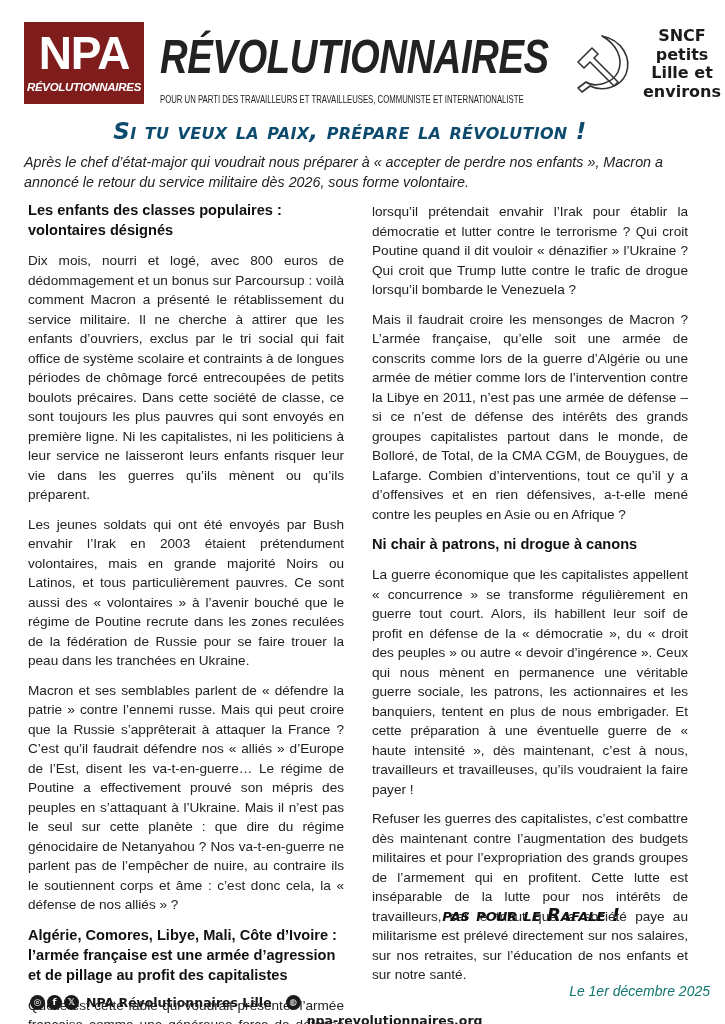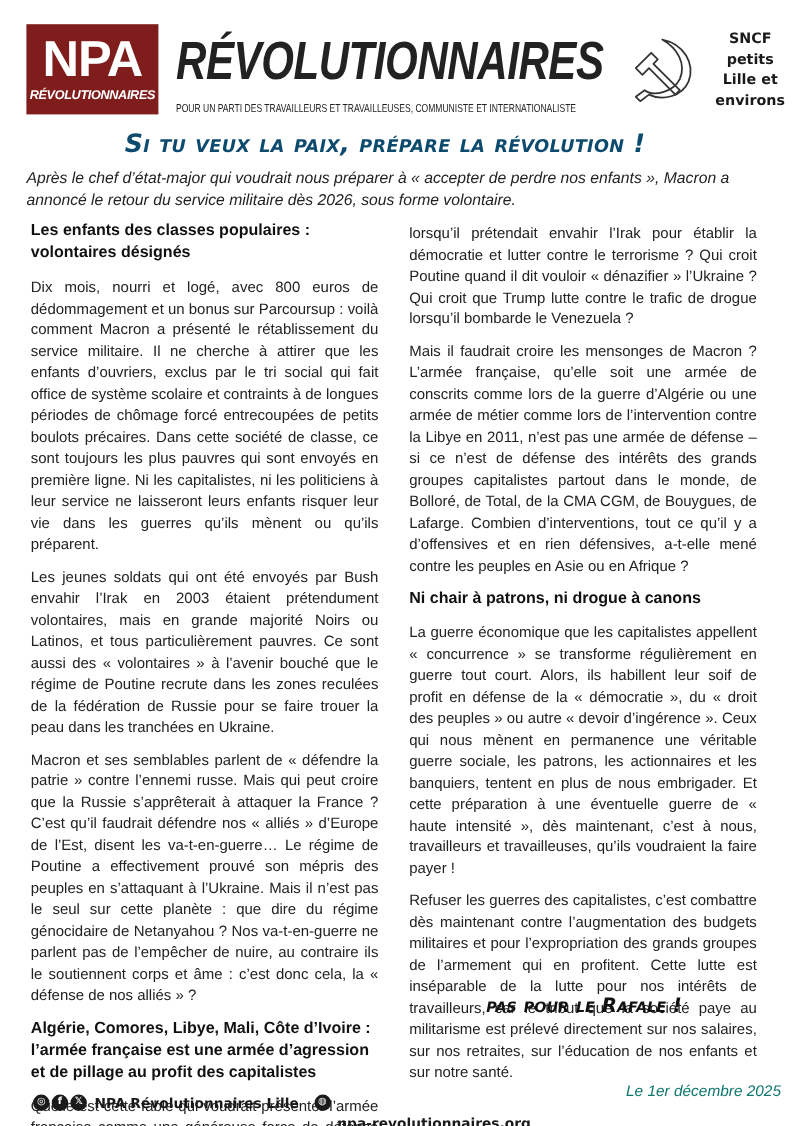--- a/index.html
+++ b/index.html
@@ -8,21 +8,21 @@
   .header { position: absolute; left: 0; top: 0; width: 725px; height: 112px; }
   .npa-logo { position: absolute; left: 24px; top: 22px; width: 120px; height: 82px; background: #7f1d1d; color: #fff; text-align: center; }
   .npa-logo .big { display: block; font-family: "Liberation Sans", sans-serif; font-weight: 700; font-size: 46px; line-height: 46px; margin-top: 8px; letter-spacing: -1px; }
   .npa-logo .small { display: block; font-family: "Liberation Sans", sans-serif; font-weight: 700; font-style: italic; font-size: 11.5px; line-height: 14px; margin-top: 4px; letter-spacing: -0.3px; }
 
   .masthead { position: absolute; left: 160px; top: 30px; width: 392px; }
   .masthead .title { display: block; font-family: "Liberation Sans", sans-serif; font-weight: 700; font-style: italic; font-size: 49px; line-height: 52px; letter-spacing: -0.5px; transform: scaleX(0.78); transform-origin: left top; white-space: nowrap; color: #222; }
   .masthead .subtitle { display: block; position: absolute; top: 63px; left: 0; font-family: "Liberation Sans", sans-serif; font-size: 10.5px; line-height: 12px; white-space: nowrap; transform: scaleX(0.74); transform-origin: left top; color: #222; }
 
   .hammer { position: absolute; left: 572px; top: 32px; width: 68px; height: 64px; }
-  .sector { position: absolute; left: 640px; top: 27px; width: 84px; text-align: center; font-family: "DejaVu Sans", sans-serif; font-weight: 700; font-size: 13px; line-height: 18.5px; color: #1a1a1a; }
+  .sector { position: absolute; left: 640px; top: 27px; width: 84px; text-align: center; font-family: "DejaVu Sans", sans-serif; font-weight: 700; font-size: 16px; line-height: 18.5px; color: #1a1a1a; }
   .sector span { display: block; }
 
   .headline { position: absolute; left: 0; top: 116px; width: 700px; text-align: center; font-family: "DejaVu Sans", sans-serif; font-weight: 700; font-style: italic; font-size: 23px; line-height: 30px; font-variant: small-caps; letter-spacing: 0.3px; color: #0c4a6e; }
 
   .intro { position: absolute; left: 24px; top: 152px; width: 684px; font-family: "Liberation Sans", sans-serif; font-style: italic; font-size: 14.3px; line-height: 20px; color: #222; }
 
   .col { position: absolute; top: 200px; width: 316px; font-family: "Liberation Sans", sans-serif; font-size: 13.6px; line-height: 19.5px; color: #222; }
   .col-left { left: 28px; }
   .col-right { left: 372px; top: 202px; }
   .col h2 { font-family: "Liberation Sans", sans-serif; font-weight: 700; font-size: 14.6px; line-height: 20px; margin: 0 0 11px 0; color: #111; }

